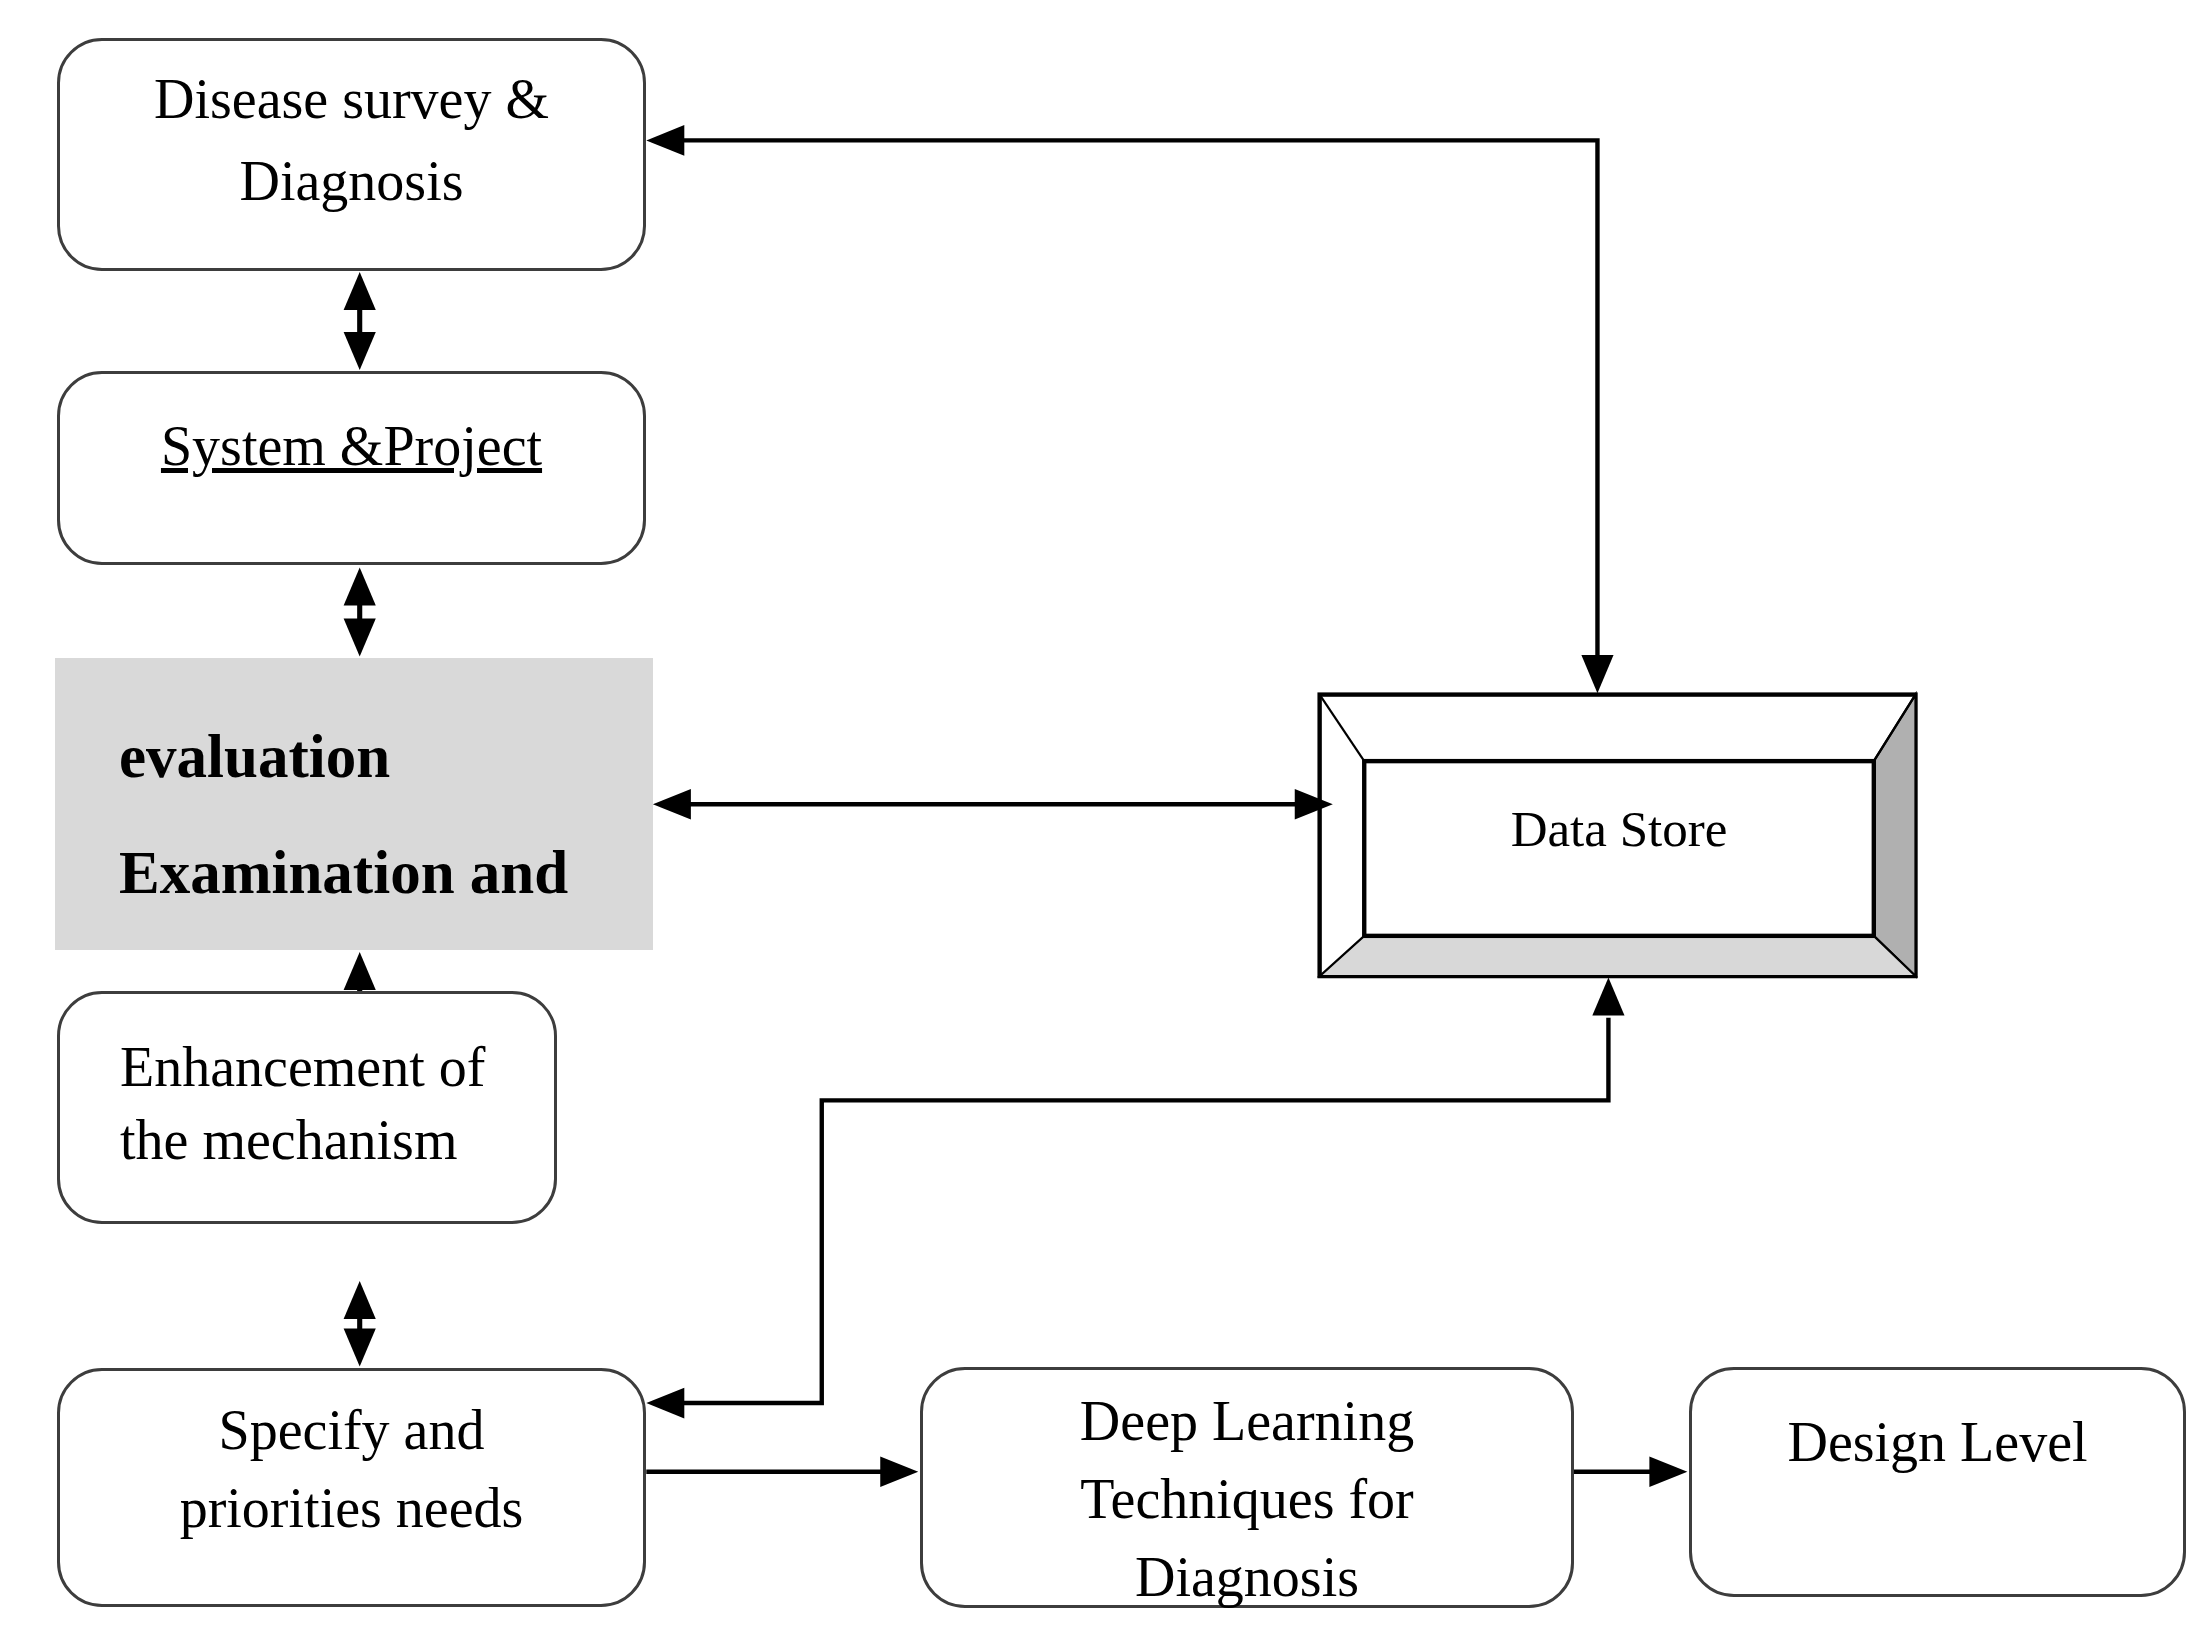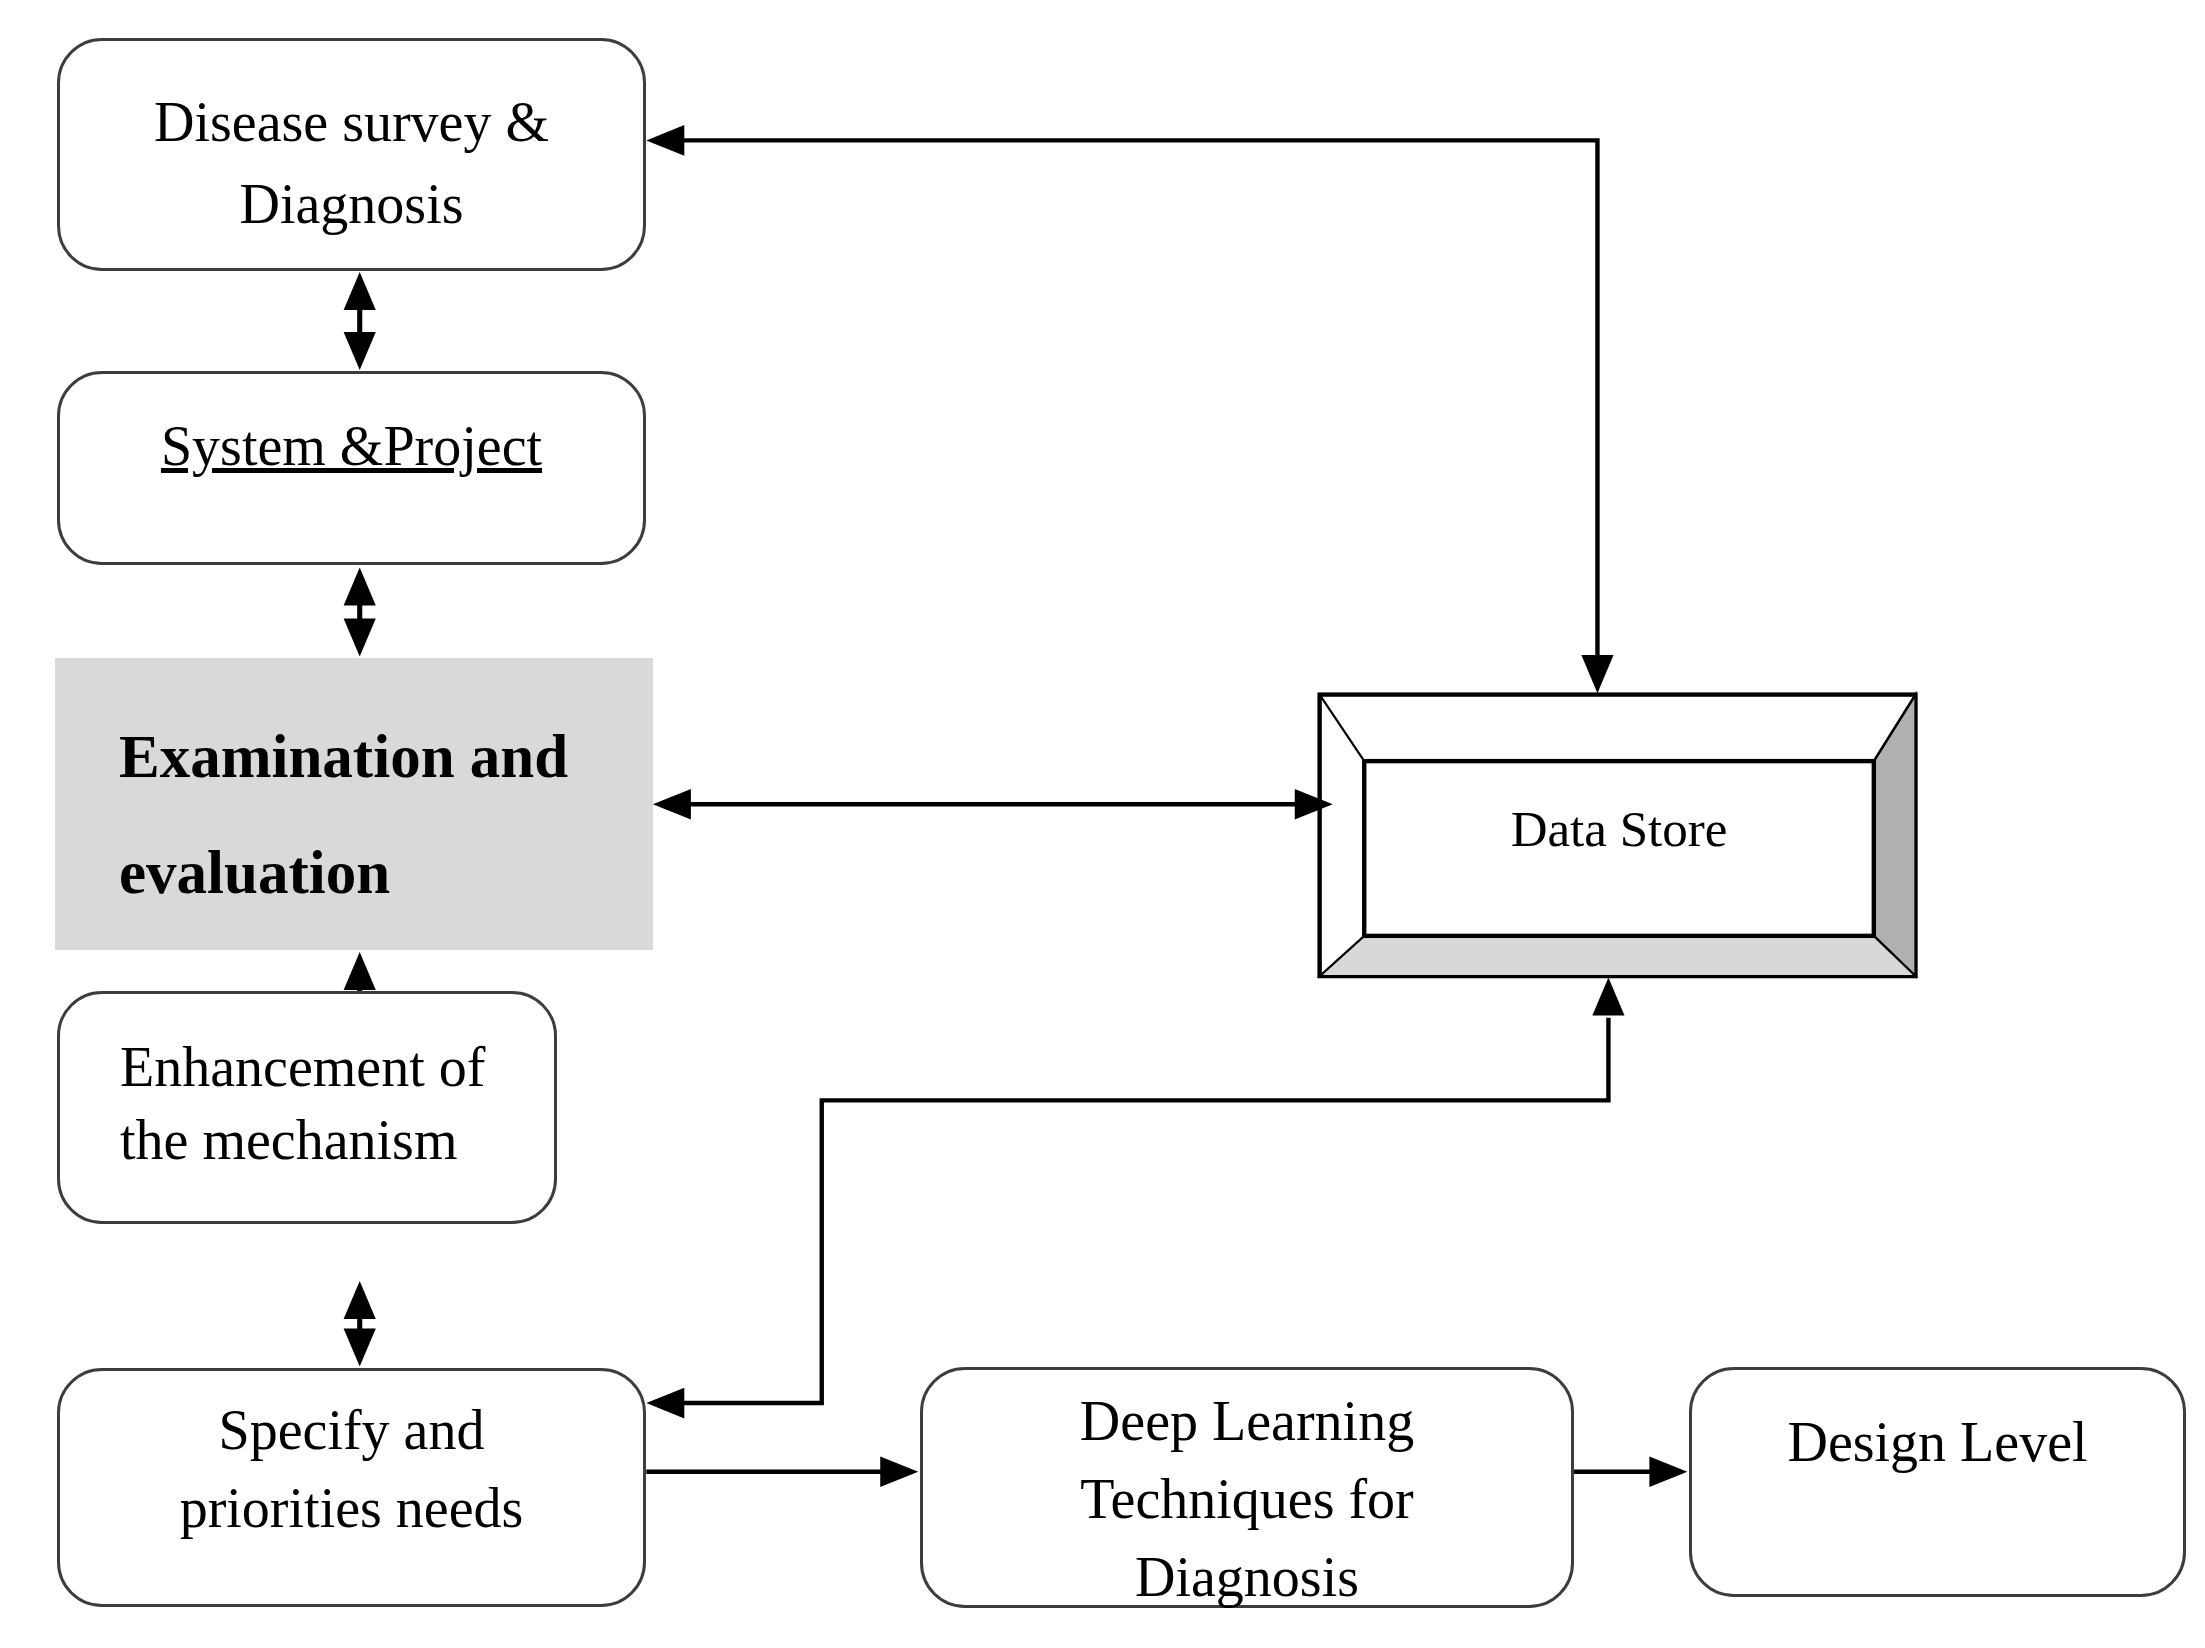--- a/index.html
+++ b/index.html
@@ -24,21 +24,21 @@
     line-height: 82px;
     text-align: center;
   }
   .rounded {
     background: #ffffff;
     border: 3.7px solid #3d3d3d;
     border-radius: 45px;
   }
   .node .line { display: block; white-space: nowrap; }
 
-  #node-disease   { left: 57px;  top: 38px;   width: 589px; height: 233px; padding-top: 40px; }
+  #node-disease   { left: 57px;  top: 38px;   width: 589px; height: 233px; padding-top: 17px; }
   #node-system    { left: 57px;  top: 371px;  width: 589px; height: 194px; padding-top: 31px; text-decoration: underline; }
   #node-exam      { left: 55px;  top: 658px;  width: 598px; height: 292px;
                     background: #d9d9d9; border: none; border-radius: 0;
                     font-weight: bold; font-size: 61px; line-height: 116px;
                     text-align: left; padding: 41px 0 0 64px; }
   #node-enhance   { left: 57px;  top: 991px; width: 500px; height: 233px;
                     text-align: left; padding: 37px 0 0 60px; line-height: 73px; }
   #node-specify   { left: 57px;  top: 1368px; width: 589px; height: 239px; padding-top: 20px; line-height: 78px; }
   #node-deep      { left: 920px; top: 1367px; width: 654px; height: 241px; padding-top: 12px; line-height: 78px; }
   #node-design    { left: 1689px; top: 1367px; width: 497px; height: 230px; padding-top: 31px; }
@@ -116,22 +116,22 @@
   <div class="node rounded" id="node-disease">
     <span class="line">Disease survey &amp;</span>
     <span class="line">Diagnosis</span>
   </div>
 
   <div class="node rounded" id="node-system">
     <span class="line">System &amp;Project</span>
   </div>
 
   <div class="node" id="node-exam">
+    <span class="line">evaluation</span>
     <span class="line">Examination and</span>
-    <span class="line">evaluation</span>
   </div>
 
   <div class="node rounded" id="node-enhance">
     <span class="line">Enhancement of</span>
     <span class="line">the mechanism</span>
   </div>
 
   <div class="node rounded" id="node-specify">
     <span class="line">Specify and</span>
     <span class="line">priorities needs</span>

